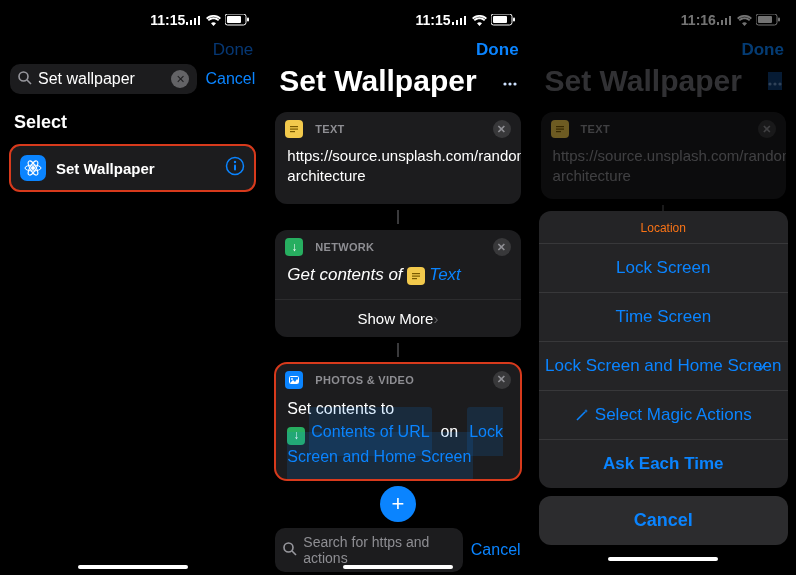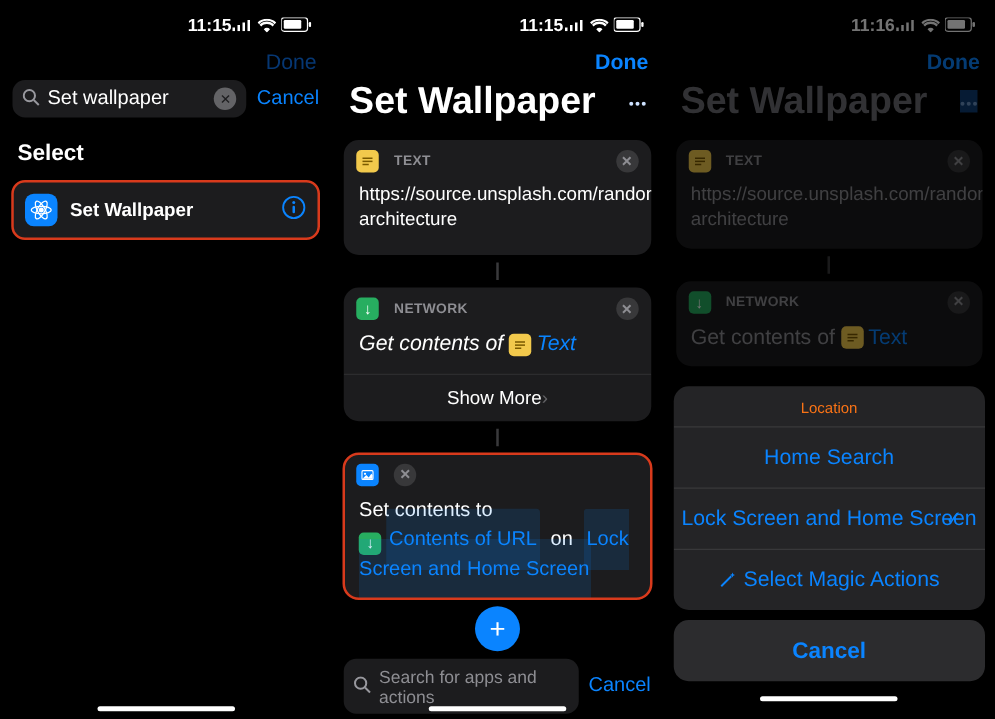--- a/index.html
+++ b/index.html
@@ -188,41 +188,42 @@
 
   <div class="block set-wall-block highlight">
     <div class="block-header">
       <span class="mini-icon blue">
           <svg width="10" height="10" viewBox="0 0 10 10">
             <rect x="0.5" y="1.5" width="9" height="7" rx="1" fill="none" stroke="#fff" stroke-width="1"></rect>
             <circle cx="3" cy="4" r="0.9" fill="#fff"></circle>
             <path d="M1 8 L4 5 L6 7 L8 4 L9 5 V8 Z" fill="#fff"></path>
           </svg>
         </span>
+      <span class="label">PHOTOS &amp; VIDEO</span>
       <span class="close-x">✕</span>
     </div>
     <div class="block-body">
       <span>Set contents to</span><br>
       <span class="mini-icon green" style="vertical-align:-2px;">↓</span><span class="token token-bg">Contents of URL</span>
       &nbsp;<span>on</span>&nbsp;
       <span class="token token-bg">Lock Screen and Home Screen</span>
     </div>
   </div>
 
   <div class="add-btn">+</div>
 
   <div class="search-bar-bottom">
     <div class="search-field">
       <span class="search-icon">
         <svg width="14" height="14" viewBox="0 0 14 14">
             <circle cx="5.5" cy="5.5" r="4.5" fill="none" stroke="#98989e" stroke-width="1.6"></circle>
             <line x1="9" y1="9" x2="13" y2="13" stroke="#98989e" stroke-width="1.6"></line>
           </svg>
       </span>
-      <span style="color:#8e8e93;font-size:14px;">Search for apps and actions</span>
+      <span style="color:#8e8e93;font-size:14px;">Search for https and actions</span>
     </div>
     <span class="link-cancel">Cancel</span>
   </div>
 
   <div class="toolbar">
 
     <span style="flex:1"></span>
 
     <span style="width:24px"></span>
 
@@ -291,31 +292,37 @@
             <rect x="1" y="7" width="5" height="1.2" fill="#7a5a00"></rect>
           </svg>
         </span><span class="token">Text</span>
     </div>
   </div>
 
   <div class="sheet">
     <div class="sheet-group">
       <div class="sheet-title">Location</div>
       <div class="sheet-item">
-          <span>Home Search</span>
+          <span>Lock Screen</span>
+        </div>
+      <div class="sheet-item">
+          <span>Time Screen</span>
         </div>
       <div class="sheet-item">
           <span>Lock Screen and Home Screen</span>
           <span class="check">✓</span>
         </div>
       <div class="sheet-item">
         <svg width="14" height="14" viewBox="0 0 14 14">
             <path d="M2 12 L10 4" stroke="#0a84ff" stroke-width="1.6"></path>
             <path d="M11 1l.6 1.4L13 3l-1.4.6L11 5l-.6-1.4L9 3l1.4-.6z" fill="#0a84ff"></path>
           </svg>
         <span>Select Magic Actions</span>
       </div>
+      <div class="sheet-item" style="font-weight:600;">
+          <span>Ask Each Time</span>
+        </div>
     </div>
     <div class="sheet-cancel">Cancel</div>
     <div style="height:18px"></div>
     <div class="home-indicator" style="position:relative;left:auto;transform:none;margin:0 auto;"></div>
   </div>
 </div>
 
 </body></html>

